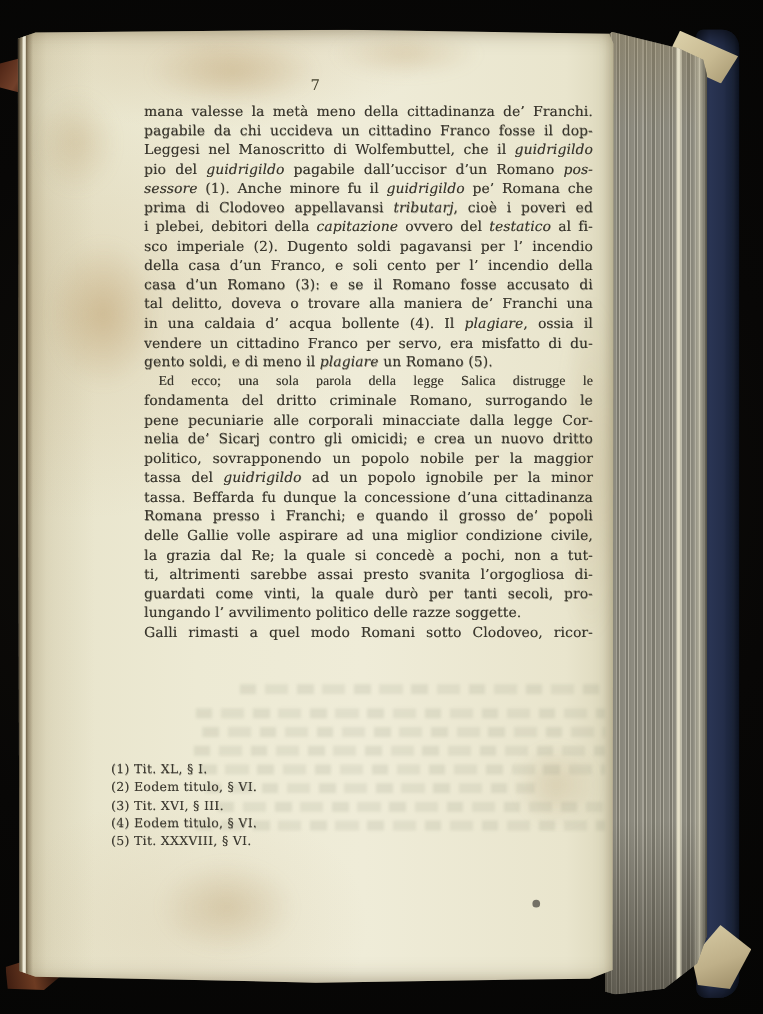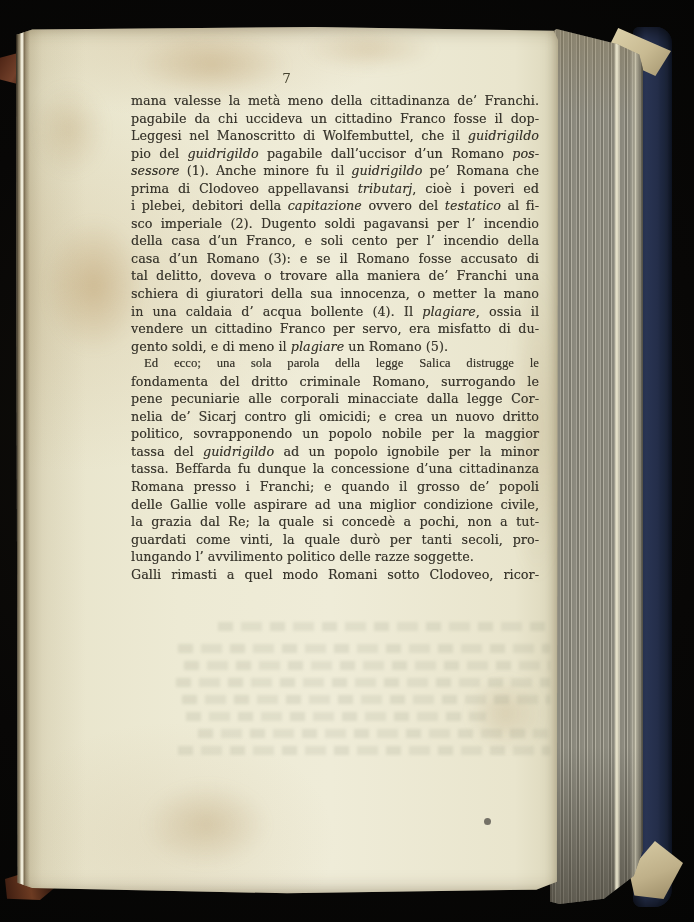--- a/index.html
+++ b/index.html
@@ -127,32 +127,39 @@
         <div class="tline"><span>pagabile da chi uccideva un cittadino Franco fosse il dop-</span></div>
         <div class="tline"><span>Leggesi nel Manoscritto di Wolfembuttel, che il </span><span class="it">guidrigildo</span></div>
         <div class="tline"><span>pio del </span><span class="it">guidrigildo</span><span> pagabile dall’uccisor d’un Romano </span><span class="it">pos-</span></div>
         <div class="tline"><span class="it">sessore</span><span> (1). Anche minore fu il </span><span class="it">guidrigildo</span><span> pe’ Romana che</span></div>
         <div class="tline"><span>prima di Clodoveo appellavansi </span><span class="it">tributarj</span><span>, cioè i poveri ed</span></div>
         <div class="tline"><span>i plebei, debitori della </span><span class="it">capitazione</span><span> ovvero del </span><span class="it">testatico</span><span> al fi-</span></div>
         <div class="tline"><span>sco imperiale (2). Dugento soldi pagavansi per l’ incendio</span></div>
         <div class="tline"><span>della casa d’un Franco, e soli cento per l’ incendio della</span></div>
         <div class="tline"><span>casa d’un Romano (3): e se il Romano fosse accusato di</span></div>
         <div class="tline"><span>tal delitto, doveva o trovare alla maniera de’ Franchi una</span></div>
-        <div class="tline"><span>schiera di giuratori della sua innocenza, o metter la mano</span></div>
         <div class="tline"><span>in una caldaia d’ acqua bollente (4). Il </span><span class="it">plagiare</span><span>, ossia il</span></div>
         <div class="tline"><span>vendere un cittadino Franco per servo, era misfatto di du-</span></div>
         <div class="tline tlast"><span>gento soldi, e di meno il </span><span class="it">plagiare</span><span> un Romano (5).</span></div>
         <div class="tline tindent"><span>Ed ecco; una sola parola della legge Salica distrugge le</span></div>
         <div class="tline"><span>fondamenta del dritto criminale Romano, surrogando le</span></div>
         <div class="tline"><span>pene pecuniarie alle corporali minacciate dalla legge Cor-</span></div>
         <div class="tline"><span>nelia de’ Sicarj contro gli omicidi; e crea un nuovo dritto</span></div>
         <div class="tline"><span>politico, sovrapponendo un popolo nobile per la maggior</span></div>
         <div class="tline"><span>tassa del </span><span class="it">guidrigildo</span><span> ad un popolo ignobile per la minor</span></div>
         <div class="tline"><span>tassa. Beffarda fu dunque la concessione d’una cittadinanza</span></div>
         <div class="tline"><span>Romana presso i Franchi; e quando il grosso de’ popoli</span></div>
         <div class="tline"><span>delle Gallie volle aspirare ad una miglior condizione civile,</span></div>
         <div class="tline"><span>la grazia dal Re; la quale si concedè a pochi, non a tut-</span></div>
+        <div class="tline"><span>ti, altrimenti sarebbe assai presto svanita l’orgogliosa di-</span></div>
         <div class="tline"><span>guardati come vinti, la quale durò per tanti secoli, pro-</span></div>
         <div class="tline tlast"><span>lungando l’ avvilimento politico delle razze soggette.</span></div>
         <div class="tline"><span>Galli rimasti a quel modo Romani sotto Clodoveo, ricor-</span></div>
+      </div>
+    <div class="footnotes">
+        <div class="fnline">(1) Tit. XL, § I.</div>
+        <div class="fnline">(2) Eodem titulo, § VI.</div>
+        <div class="fnline">(3) Tit. XVI, § III.</div>
+        <div class="fnline">(4) Eodem titulo, § VI.</div>
+        <div class="fnline">(5) Tit. XXXVIII, § VI.</div>
       </div>
   </div>
 </div>
 
 </body></html>

